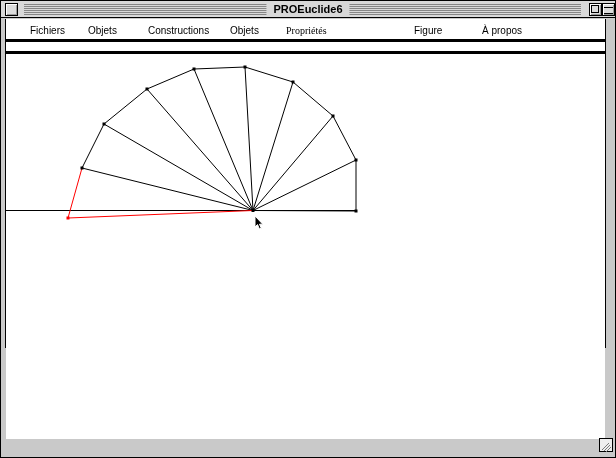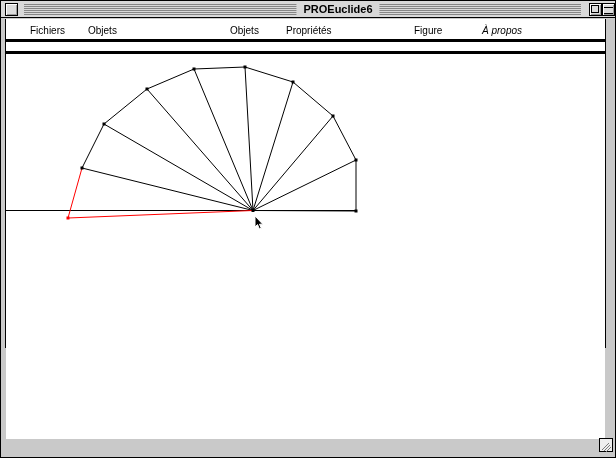--- a/index.html
+++ b/index.html
@@ -16,21 +16,21 @@
     position:absolute; left:0; top:0; width:614px; height:17px;
     background:#d8d8d8; border-bottom:1px solid #000;
   }
   .tb-stripes{
     position:absolute; top:3px; height:12px; left:23px; right:34px;
     background:repeating-linear-gradient(to bottom,#858585 0 1px,#d8d8d8 1px 2px);
   }
   .tb-title{
     position:absolute; left:50%; top:1px; transform:translateX(-50%);
     background:#d8d8d8; padding:0 7px; font-size:11px; font-weight:bold;
-    line-height:15px; white-space:nowrap; z-index:2; color:#000;margin-left:30px;
+    line-height:15px; white-space:nowrap; z-index:2; color:#000;
   }
   .tb-box{
     position:absolute; top:2px; width:13px; height:13px; background:#dcdcdc;
     border:1px solid #000; z-index:3;
     box-shadow:inset 1px 1px 0 #fff, inset -1px -1px 0 #9a9a9a;
   }
   .tb-close{left:4px;}
   .tb-zoom{right:13px;}
   .tb-zoom::before{
     content:""; position:absolute; left:1px; top:1px; width:6px; height:6px;
@@ -74,24 +74,25 @@
     <div class="tb-box tb-close"></div>
     <div class="tb-title">PROEuclide6</div>
     <div class="tb-box tb-zoom"></div>
     <div class="tb-box tb-collapse"></div>
   </div>
 
   <div class="inner-frame">
     <div class="menubar" id="menubar">
         <span class="menu-item" style="left: 24px;">Fichiers</span>
         <span class="menu-item" style="left: 82px;">Objets</span>
+        <span class="menu-item" style="left: 142px;">Constructions</span>
         <span class="menu-item" style="left: 224px;">Objets</span>
-        <span class="menu-item" style="left: 280px;">Propriétés</span>
+        <span class="menu-item" style="left: 280px; font-family: Liberation Serif, serif;">Propriétés</span>
         <span class="menu-item" style="left: 408px;">Figure</span>
-        <span class="menu-item" style="left: 476px; font-style: italic;">À propos</span>
+        <span class="menu-item" style="left: 476px;">À propos</span>
       </div>
     <div class="gapband"></div>
     <div class="canvas" id="canvas">
       <svg id="figure-svg" width="599" height="385" viewBox="0 0 599 385">
           <line x1="0" y1="156.5" x2="350" y2="156.5" stroke="#000000" stroke-width="1"></line>
           <line x1="247" y1="156.5" x2="76" y2="114" stroke="#000000" stroke-width="1"></line>
           <line x1="247" y1="156.5" x2="98" y2="70" stroke="#000000" stroke-width="1"></line>
           <line x1="247" y1="156.5" x2="141" y2="35" stroke="#000000" stroke-width="1"></line>
           <line x1="247" y1="156.5" x2="188" y2="15" stroke="#000000" stroke-width="1"></line>
           <line x1="247" y1="156.5" x2="239" y2="13" stroke="#000000" stroke-width="1"></line>

